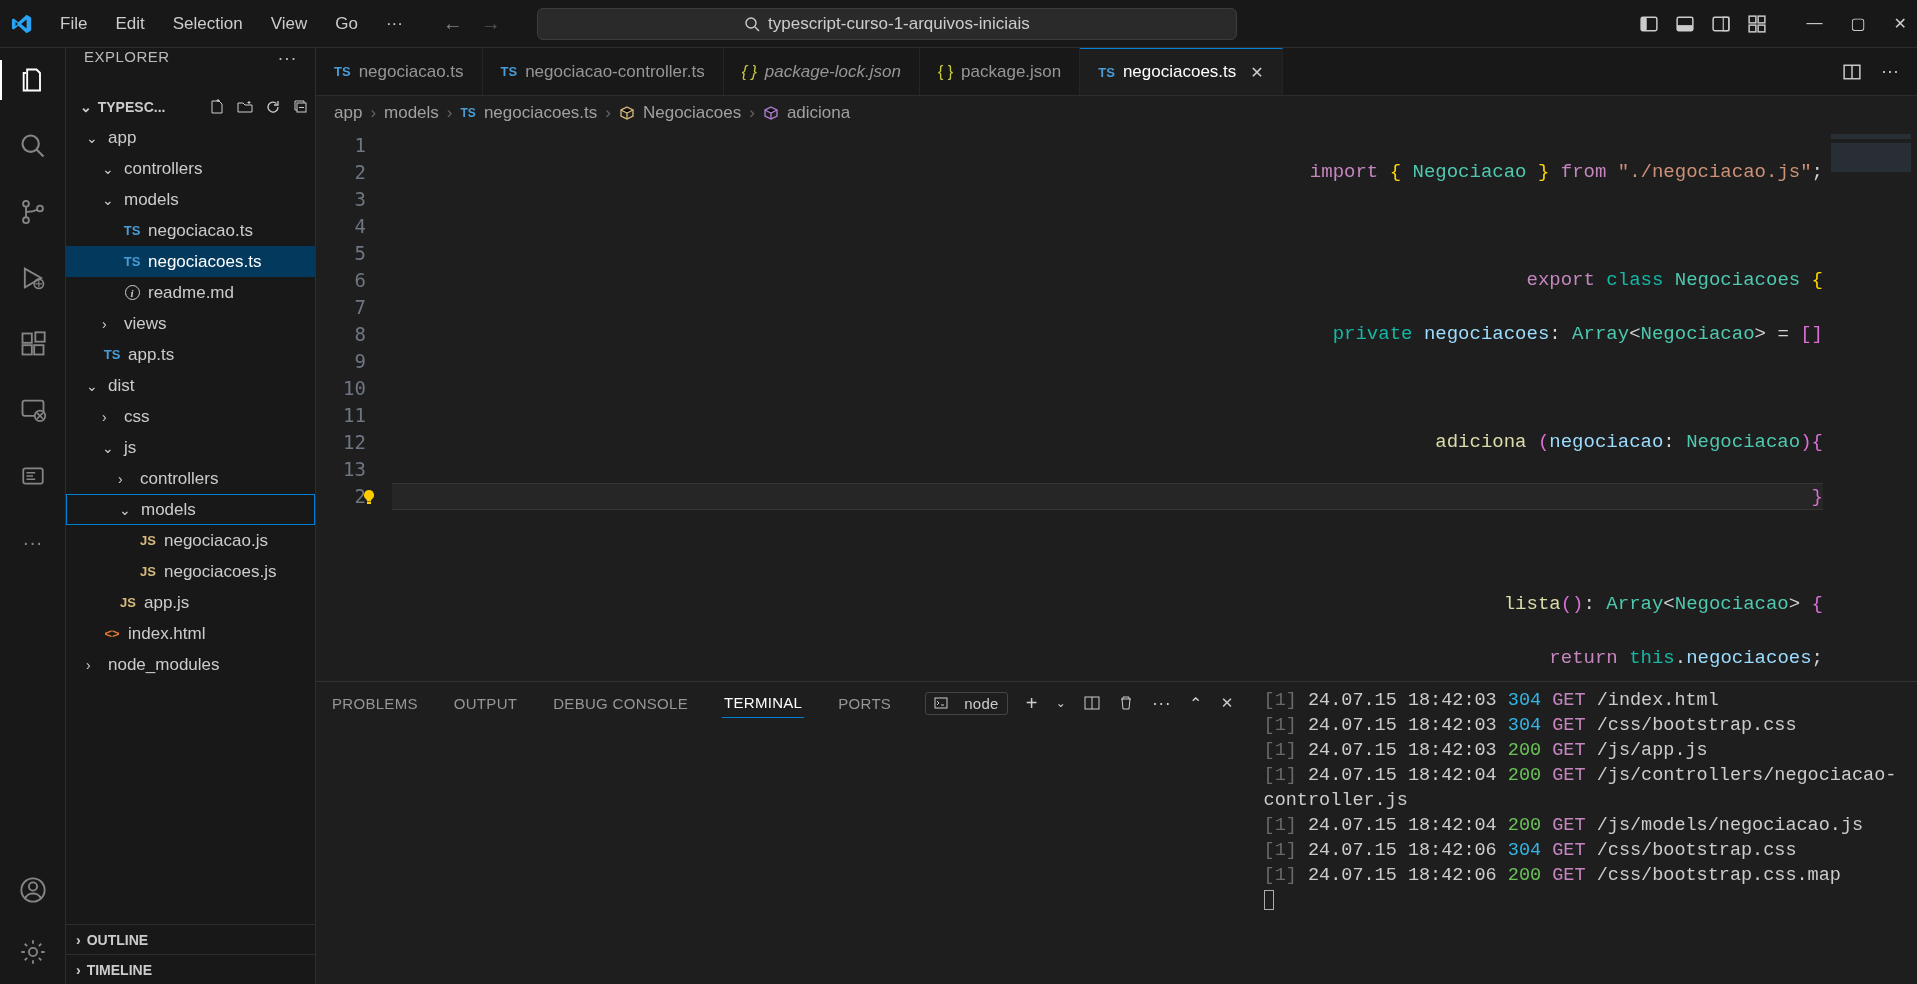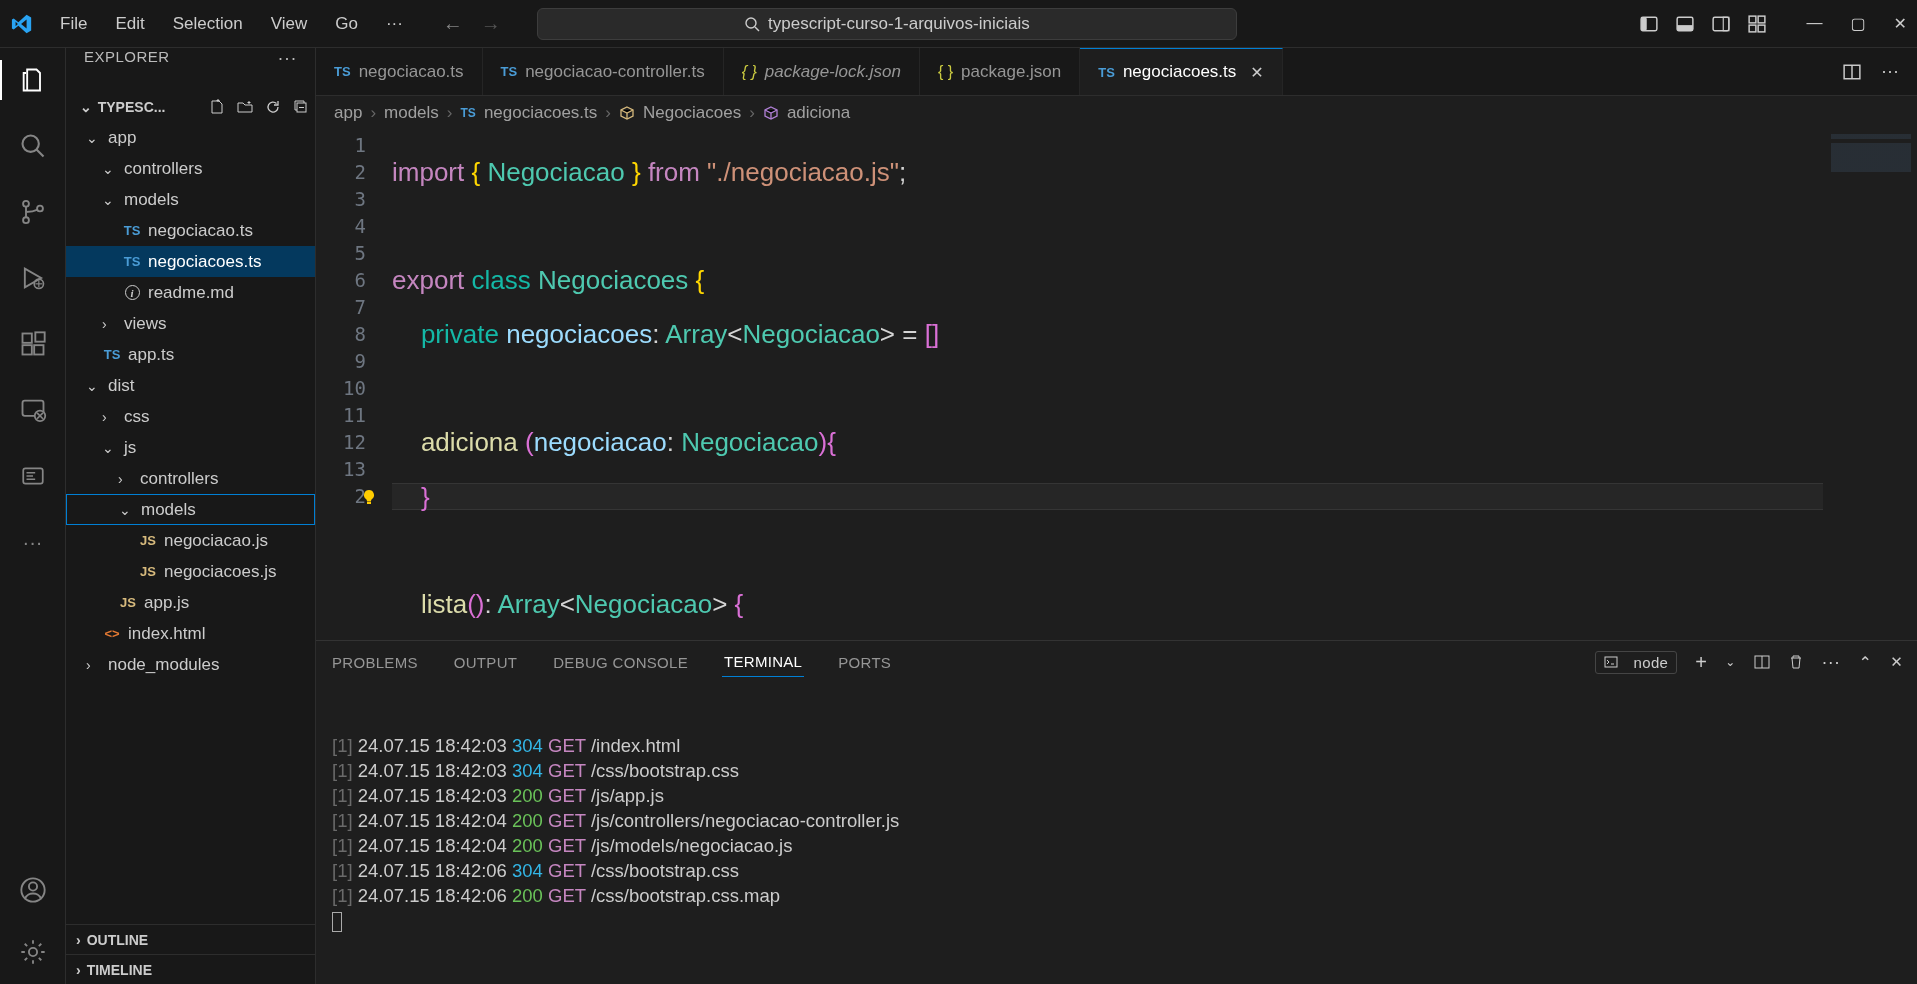--- a/index.html
+++ b/index.html
@@ -94,43 +94,43 @@
 .tab .close { color:#cccccc; font-size:16px; margin-left:6px;}
 .tab .jicon { color:#cbcb41; font-size:16px;}
 .tabs-right { margin-left:auto; display:flex; align-items:center; gap:20px; padding:0 18px; color:#cccccc;}
 
 .breadcrumb { height:34px; display:flex; align-items:center; padding-left:18px; gap:8px; font-size:17px; color:#a0a0a0;}
 .breadcrumb .sep { color:#666; }
 .bc-icon { display:inline-flex; align-items:center;}
 
 .code-area { flex:1; display:flex; overflow:hidden; position:relative;}
 .gutter { width:76px; text-align:right; padding-right:26px; color:#6e7681; font-family:Consolas,monospace; font-size:19px; line-height:27px; padding-top:2px;}
-.code { flex:1; font-family:Liberation Sans, sans-serif; font-size:26px; line-height:27px; white-space:pre; color:#d4d4d4; padding-top:2px; position:relative;}
+.code { flex:1; font-family:Liberation Mono, monospace; font-size:19px; line-height:27px; white-space:pre; color:#d4d4d4; padding-top:2px; position:relative;text-align:right;}
 .code .line { height:27px; position:relative;}
 .code .line.current { background:rgba(255,255,255,0.04); border-top:1px solid rgba(255,255,255,0.07); border-bottom:1px solid rgba(255,255,255,0.07);}
 .hl-keyword { color:#c586c0; }
 .hl-brace { color:#ffd700; }
 .hl-brace2 { color:#da70d6; }
 .hl-class { color:#4ec9b0; }
 .hl-storage { color:#14b8a6; }
 .hl-var { color:#9cdcfe; }
 .hl-func { color:#dcdcaa; }
 .hl-string { color:#ce9178; }
 .hl-punct { color:#d4d4d4; }
 .bulb { position:absolute; left:-30px; top:5px; width:14px; height:14px;}
 .minimap { width:94px; background:#1e1e1e; border-left:0; position:relative;}
 .minimap-blob { position:absolute; right:6px; top:4px; width:80px; height:64px; background: linear-gradient(#3a4c5f 0 8%, transparent 8% 14%, #3a4c5f 14% 60%, transparent 60%); opacity:0.35;}
 
-.panel { height:344px; border-top:1px solid #333; display:flex; flex-direction:column; background:#1e1e1e;}
+.panel { height:303px; border-top:1px solid #333; display:flex; flex-direction:row; background:#1e1e1e;}
 .panel-tabs { height:42px; display:flex; align-items:center; padding:0 14px; gap:32px; font-size:15px; color:#969696; letter-spacing:0.3px;}
 .panel-tab { cursor:pointer; padding:6px 2px;}
 .panel-tab.active { color:#ffffff; border-bottom:1px solid #007fd4;}
 .panel-actions { margin-left:auto; display:flex; align-items:center; gap:18px; color:#cccccc; font-size:15px;}
 .panel-actions .node-lbl { border:1px solid #454545; border-radius:3px; padding:2px 8px; display:flex; align-items:center; gap:16px;}
-.terminal-body { flex:1; padding:6px 16px 0 16px; font-family:Liberation Sans, sans-serif; font-size:18.5px; line-height:25px; color:#cccccc; overflow:hidden;margin-top:44px;}
+.terminal-body { flex:1; padding:6px 16px 0 16px; font-family:Liberation Mono, monospace; font-size:18.5px; line-height:25px; color:#cccccc; overflow:hidden;}
 .tline .br { color:#6a6a6a;}
 .tline .ts { color:#cccccc;}
 .tline .code304 { color:#33b5e5;}
 .tline .code200 { color:#6ac259;}
 .tline .method { color:#c586c0;}
 .tline .path { color:#cccccc;}
 .cursor-block { display:inline-block; width:10px; height:20px; border:1px solid #aaa; vertical-align:middle;}
 
 svg { display:block; }
 </style>

